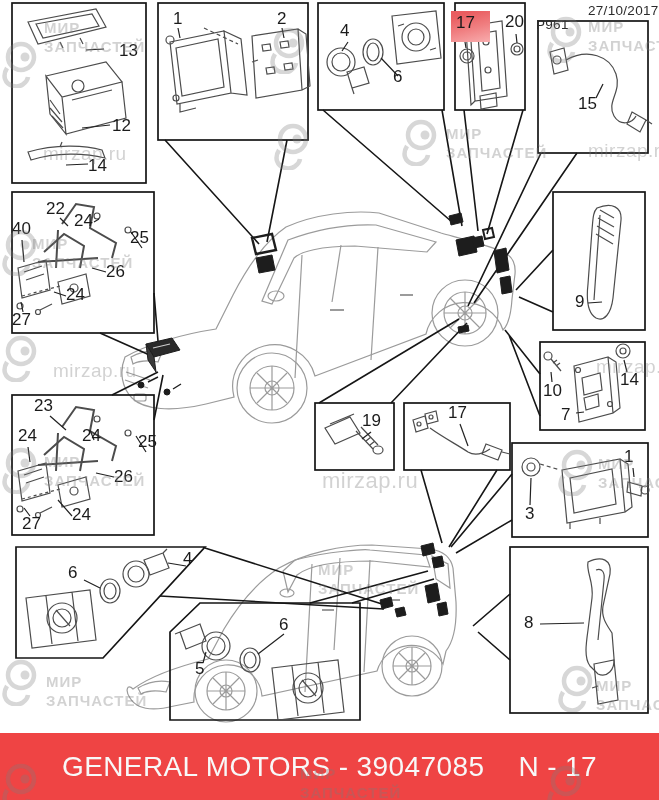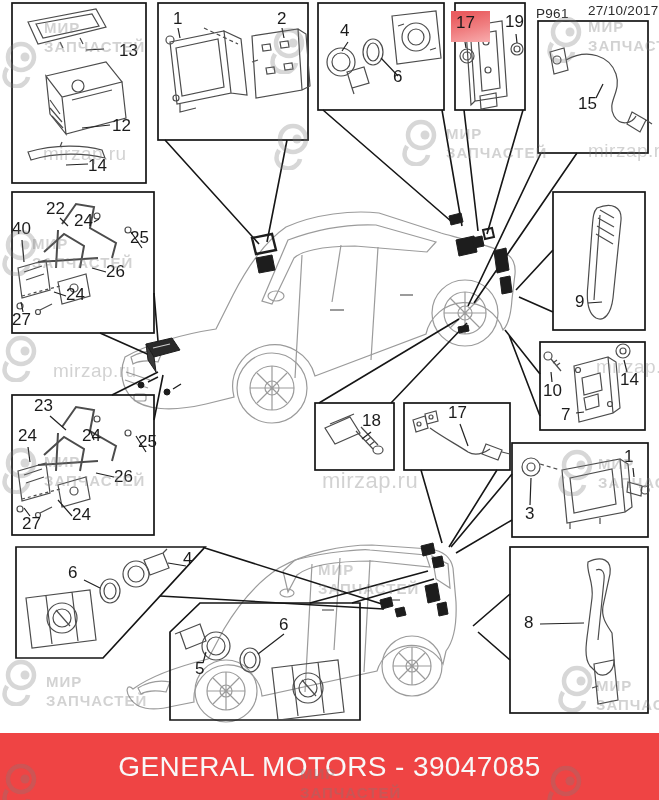--- a/index.html
+++ b/index.html
@@ -259,35 +259,35 @@
       <circle cx="419" cy="424" r="2"></circle>
         <circle cx="431" cy="417" r="2"></circle>
       <path d="M430,428 C444,438 456,444 468,452 C476,457 484,453 490,449"></path>
       <path d="M486,444 L502,450 L498,460 L482,454 Z M502,452 l8,2"></path>
       <path d="M460,424 L468,446" stroke="#222"></path>
     </g>
   </svg>
 
   <div id="hl17"></div>
 
-  <span class="hdr" style="left:536px;top:6px;position:absolute">P961</span>
+  <span class="hdr" style="left:536px;top:17px;position:absolute">P961</span>
   <span class="hdr" style="left:588px;top:3px;position:absolute">27/10/2017</span>
 
   <span class="lbl" style="left:119px;top:42px">13</span>
   <span class="lbl" style="left:112px;top:117px">12</span>
   <span class="lbl" style="left:88px;top:157px">14</span>
 
   <span class="lbl" style="left:173px;top:10px">1</span>
   <span class="lbl" style="left:277px;top:10px">2</span>
 
   <span class="lbl" style="left:340px;top:22px">4</span>
   <span class="lbl" style="left:393px;top:68px">6</span>
 
   <span class="lbl" style="left:456px;top:14px">17</span>
-  <span class="lbl" style="left:505px;top:13px">19</span>
+  <span class="lbl" style="left:505px;top:13px">20</span>
 
   <span class="lbl" style="left:578px;top:95px">15</span>
   <span class="lbl" style="left:575px;top:293px">9</span>
 
   <span class="lbl" style="left:543px;top:382px">10</span>
   <span class="lbl" style="left:620px;top:371px">14</span>
   <span class="lbl" style="left:561px;top:406px">7</span>
 
   <span class="lbl" style="left:525px;top:505px">3</span>
   <span class="lbl" style="left:624px;top:448px">1</span>
@@ -309,25 +309,26 @@
   <span class="lbl" style="left:114px;top:468px">26</span>
   <span class="lbl" style="left:72px;top:506px">24</span>
   <span class="lbl" style="left:22px;top:515px">27</span>
 
   <span class="lbl" style="left:68px;top:564px">6</span>
   <span class="lbl" style="left:183px;top:550px">4</span>
 
   <span class="lbl" style="left:195px;top:660px">5</span>
   <span class="lbl" style="left:279px;top:616px">6</span>
 
-  <span class="lbl" style="left:362px;top:412px">18</span>
+  <span class="lbl" style="left:362px;top:412px">19</span>
   <span class="lbl" style="left:448px;top:404px">17</span>
 
   <div id="footer">
     <span>GENERAL MOTORS - 39047085</span>
+    <span>N - 17</span>
   </div>
 
   <div id="wm">
       <span class="wm-unit wm-logo" style="left: 0px; top: 40px;">
       <svg width="40" height="48" viewBox="0 0 40 48" fill="none">
         <circle cx="21" cy="17" r="13" stroke="currentColor" stroke-width="4.5"></circle>
         <circle cx="25" cy="17" r="4.5" fill="currentColor"></circle>
         <path d="M7,28 C2,36 5,44 13,46 C20,48 27,43 28,37" stroke="currentColor" stroke-width="4.5"></path>
       </svg>
     </span>

